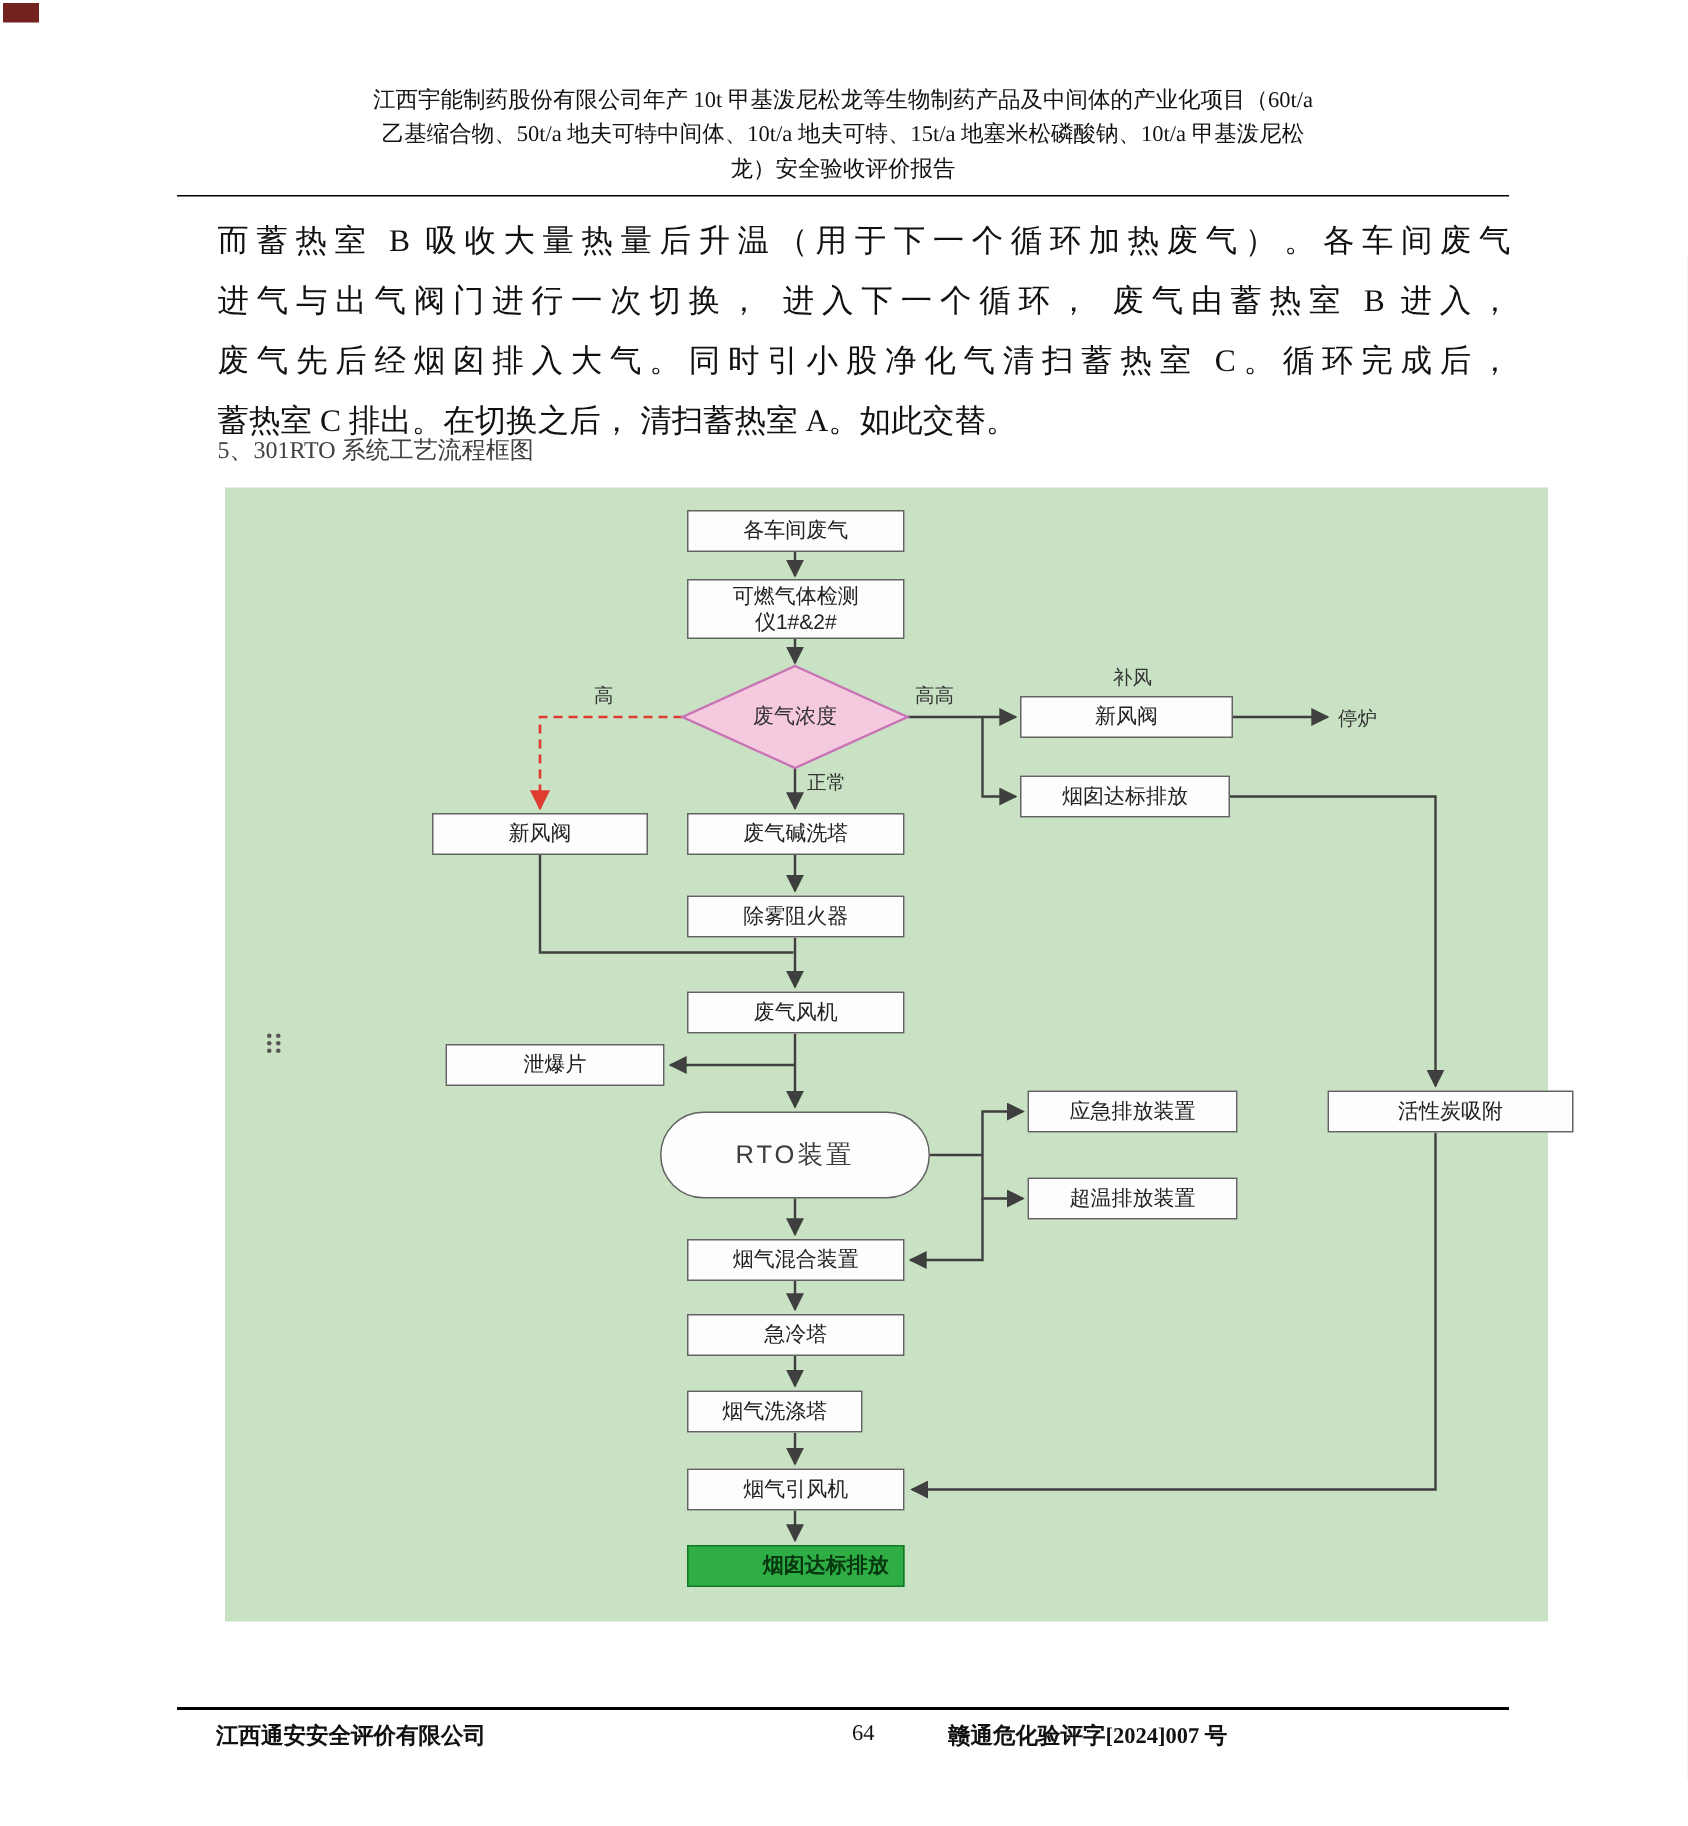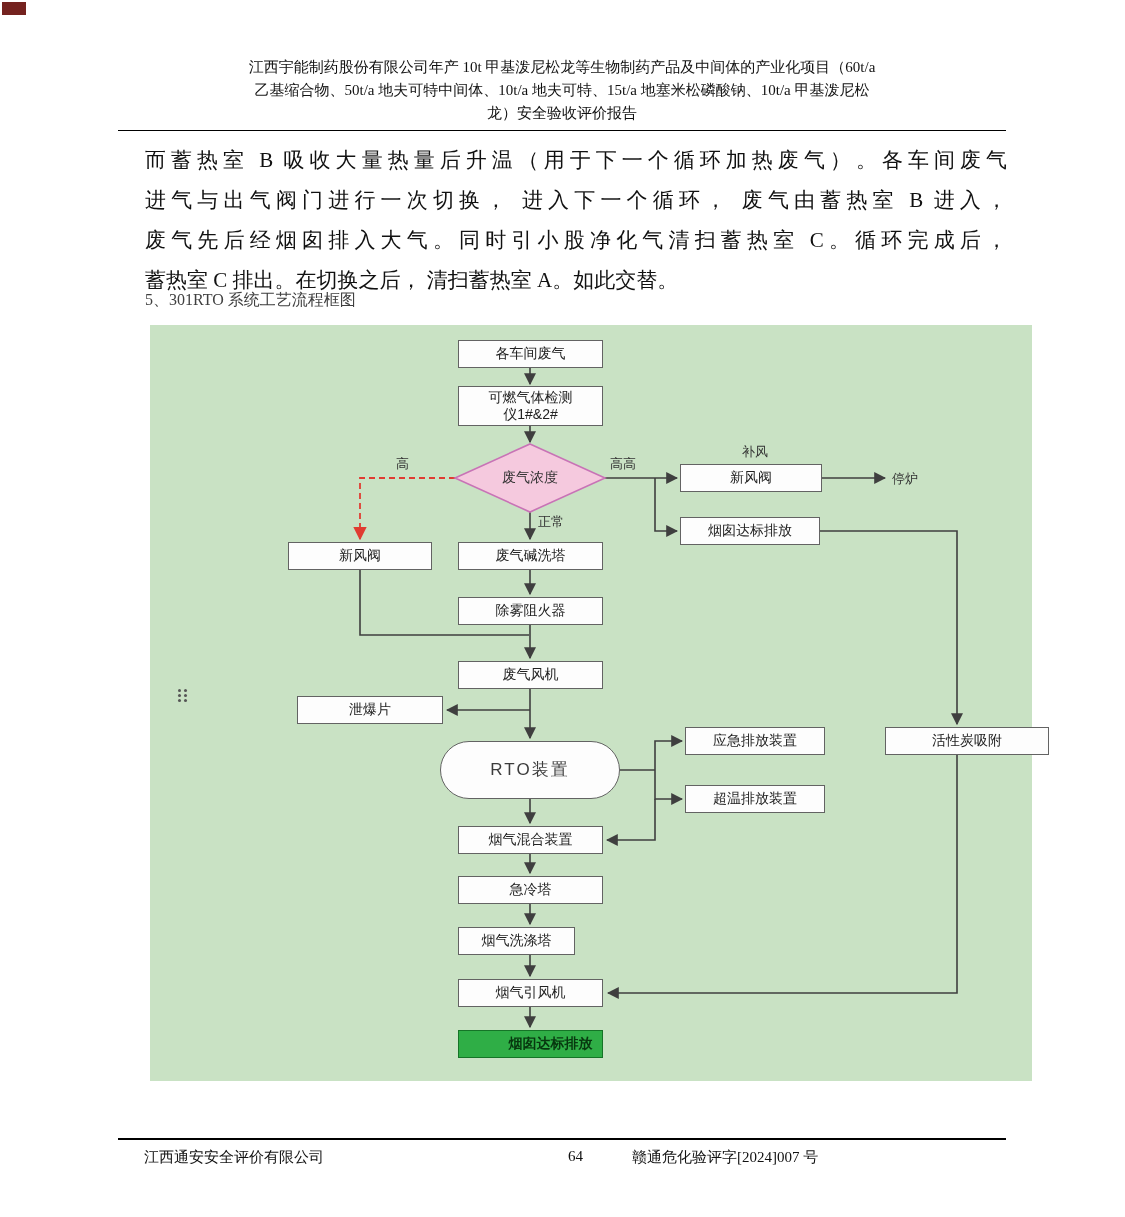--- a/index.html
+++ b/index.html
@@ -34,21 +34,21 @@
   }
   .edge-label{
     position:absolute;font-family:"Liberation Sans", sans-serif;
     font-size:13px;color:#333;white-space:nowrap;
   }
   .dots{
     position:absolute;left:28px;top:364px;width:3px;height:3px;background:#555;border-radius:50%;
     box-shadow:6px 0 0 #555,0 5px 0 #555,6px 5px 0 #555,0 10px 0 #555,6px 10px 0 #555;
   }
   .footer{position:absolute;left:118px;top:1138px;width:888px;height:36px;border-top:2px solid #000;font-size:15px;color:#111;}
-  .footer span{position:absolute;top:8px;font-weight:400;}
+  .footer span{position:absolute;top:8px;font-weight:700;}
   .footer .company{left:26px;}
   .footer .pagenum{left:450px;font-weight:400;}
   .footer .docnum{left:514px;}
 </style>
 </head>
 <body>
 
 <div class="page">
 
   <div class="scan-mark"></div>

